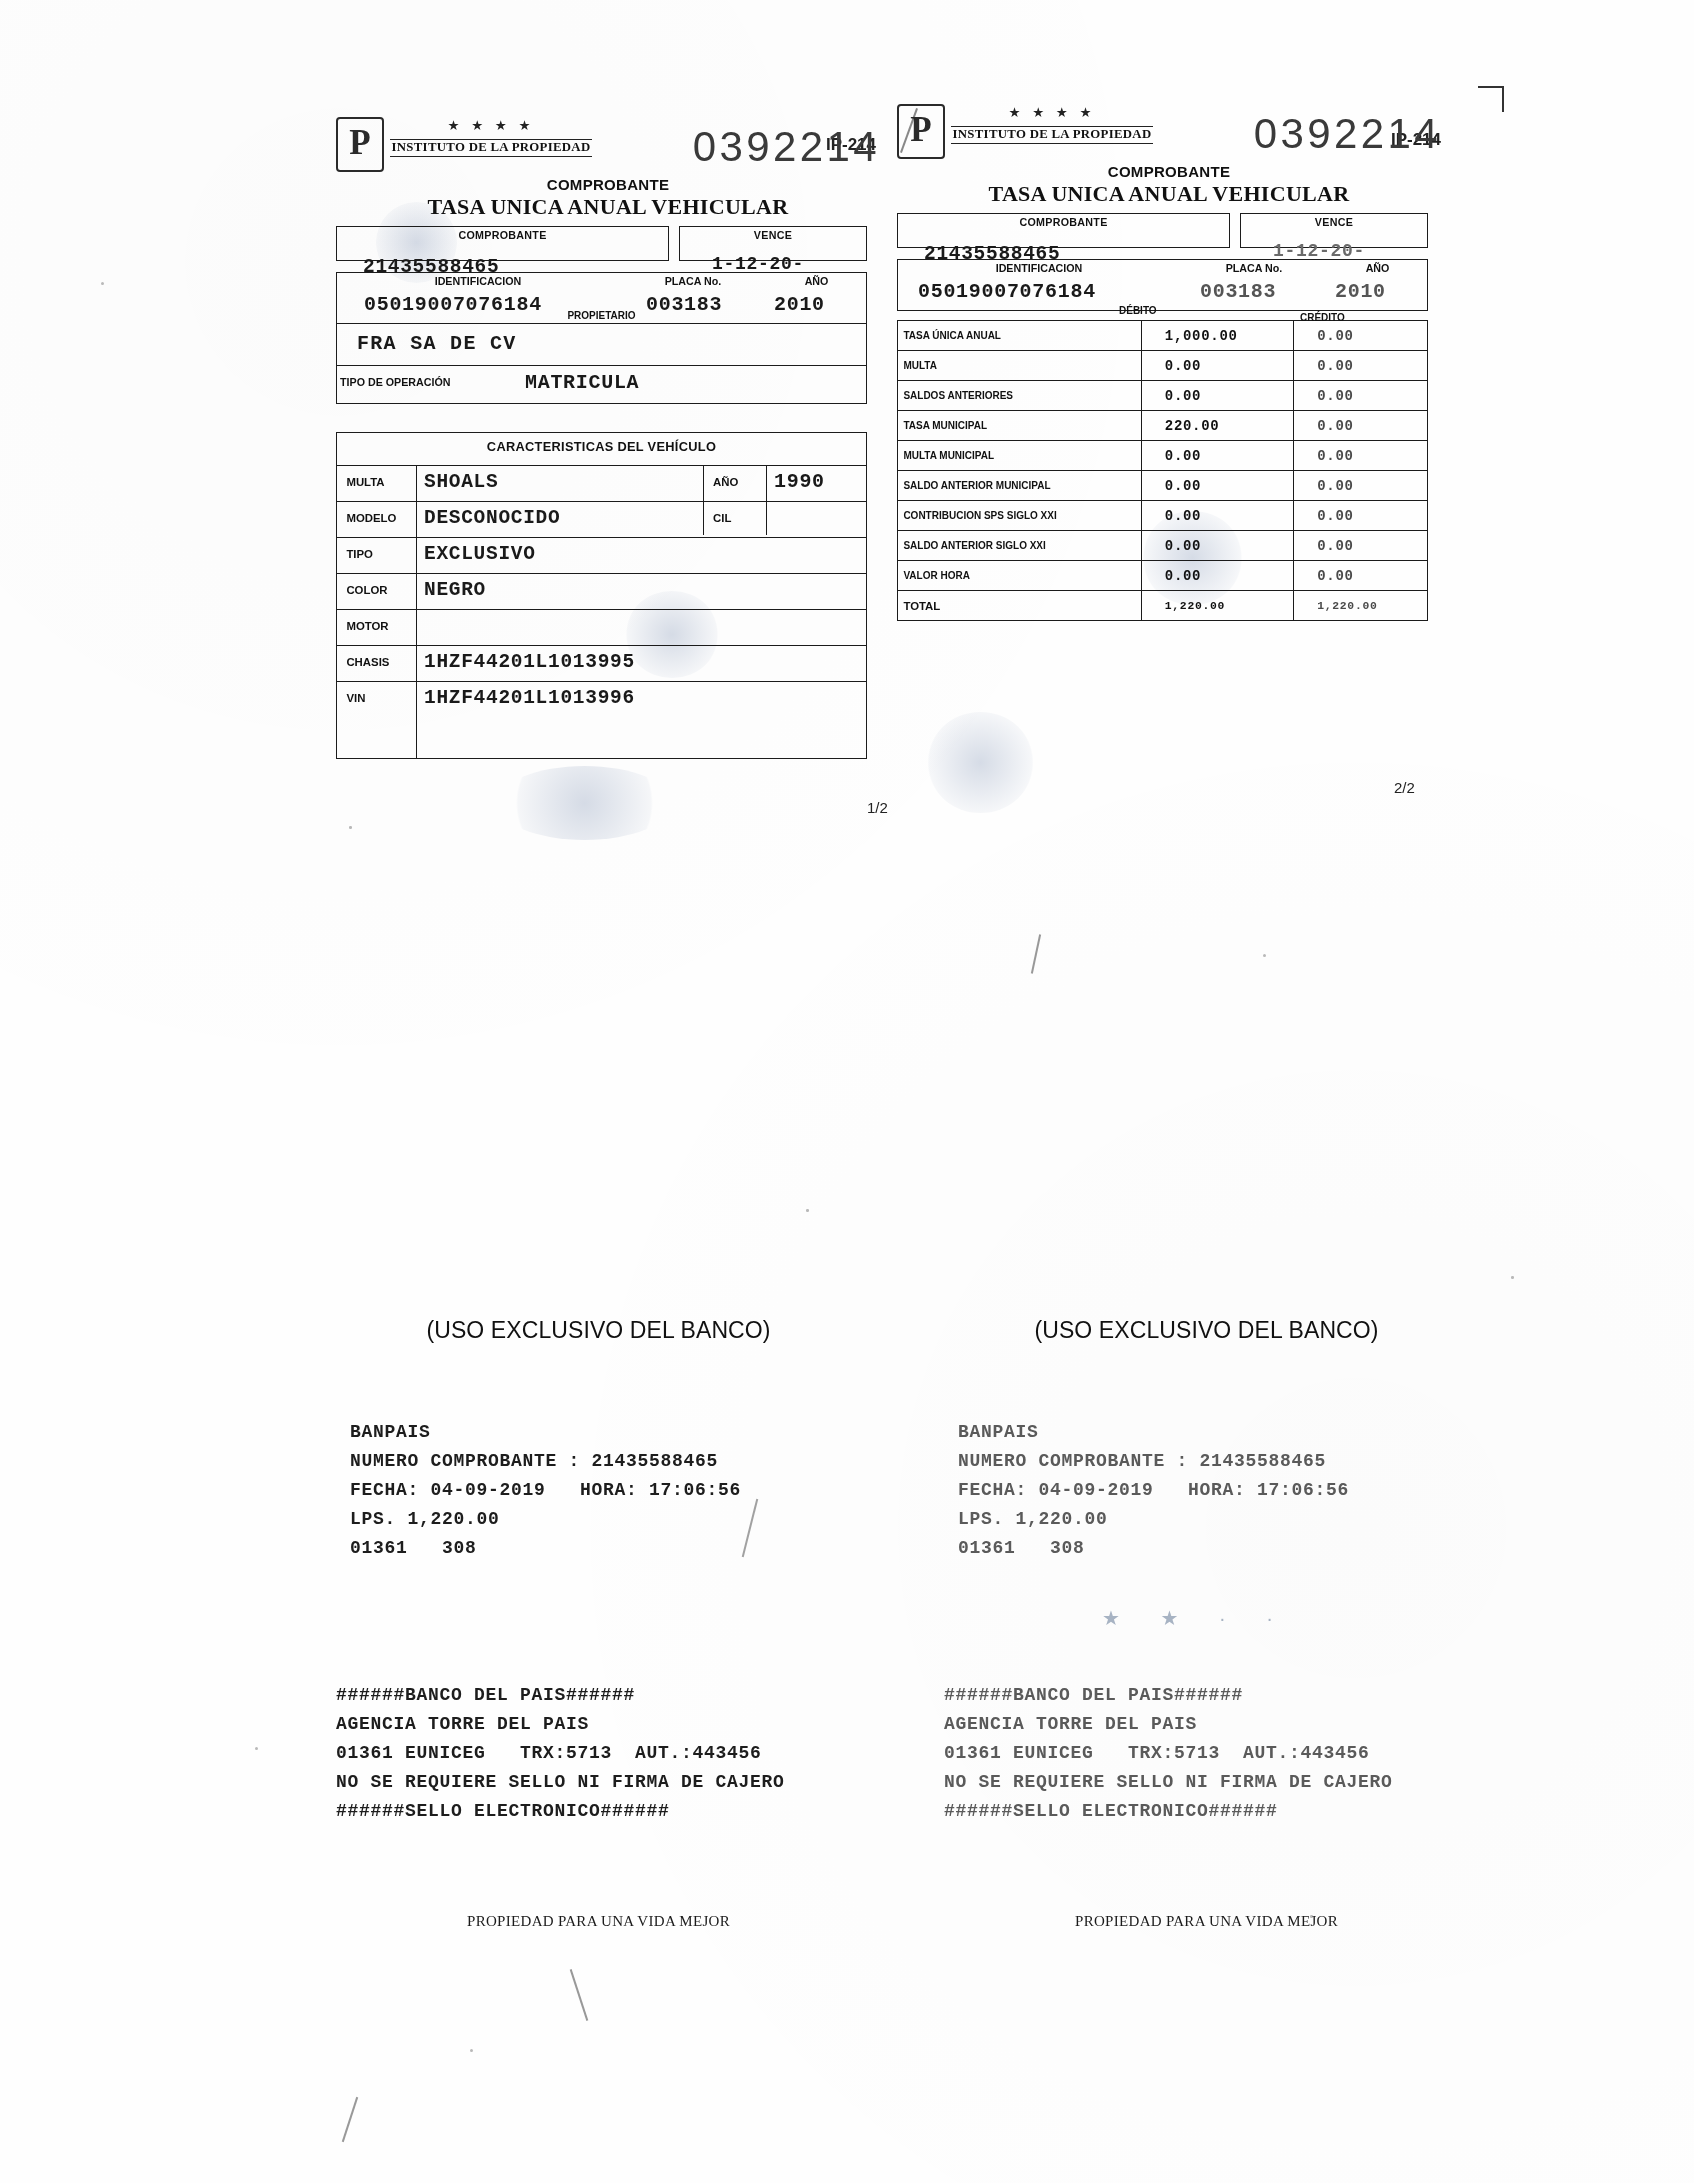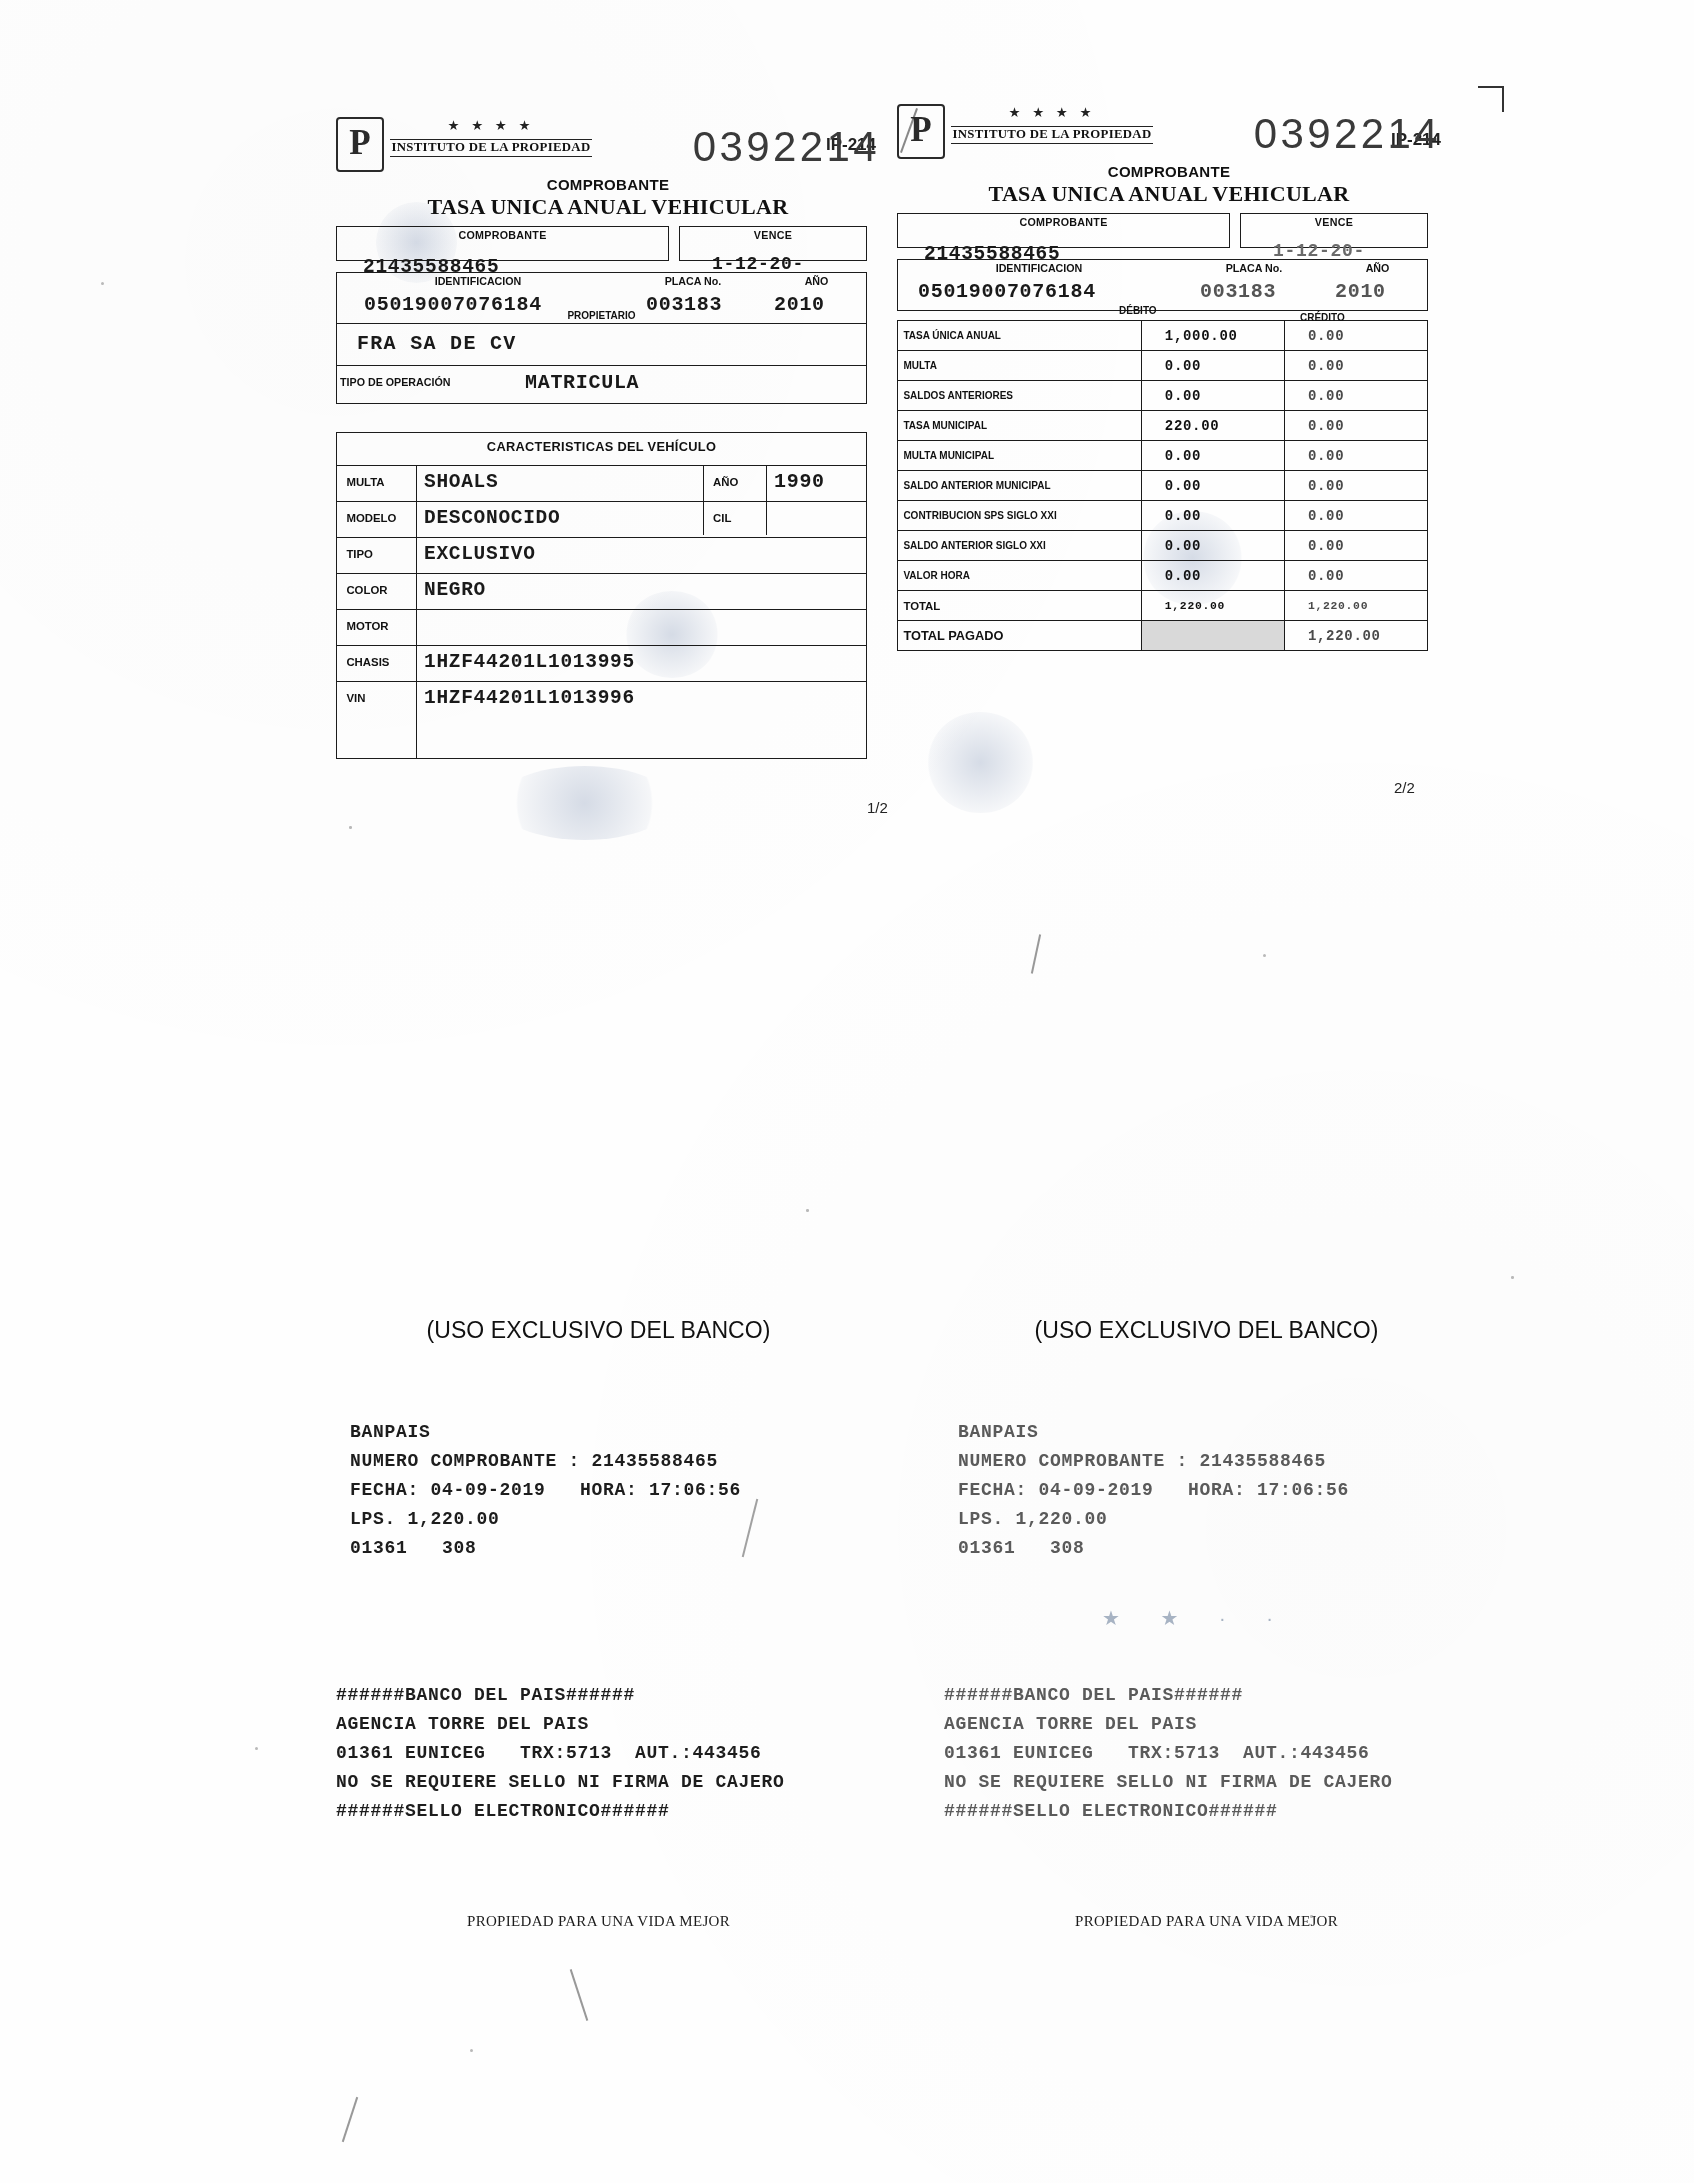--- a/index.html
+++ b/index.html
@@ -313,25 +313,20 @@
           <tr>
             <td class="lbl">VALOR HORA</td>
             <td class="num">0.00</td>
             <td class="num" style="color: rgb(74, 74, 74);">0.00</td>
           </tr>
           <tr class="total">
             <td class="lbl">TOTAL</td>
             <td class="num">1,220.00</td>
             <td class="num" style="color: rgb(74, 74, 74);">1,220.00</td>
           </tr>
-          <tr>
-            <td class="lbl" style="font-size: 12.8px;">TOTAL PAGADO</td>
-            <td style="background: rgb(217, 217, 217);"></td>
-            <td class="num" style="color: rgb(74, 74, 74);">1,220.00</td>
-          </tr>
         </tbody>
     </table>
   </div>
 
   <div class="footer-num" style="left:497px;top:678px;">2/2</div>
 </div>
 
 <div class="page" style="left:296px;top:1317px;width:605px;">
   <div class="bank-title" style="text-align:center;">(USO EXCLUSIVO DEL BANCO)</div>
 

